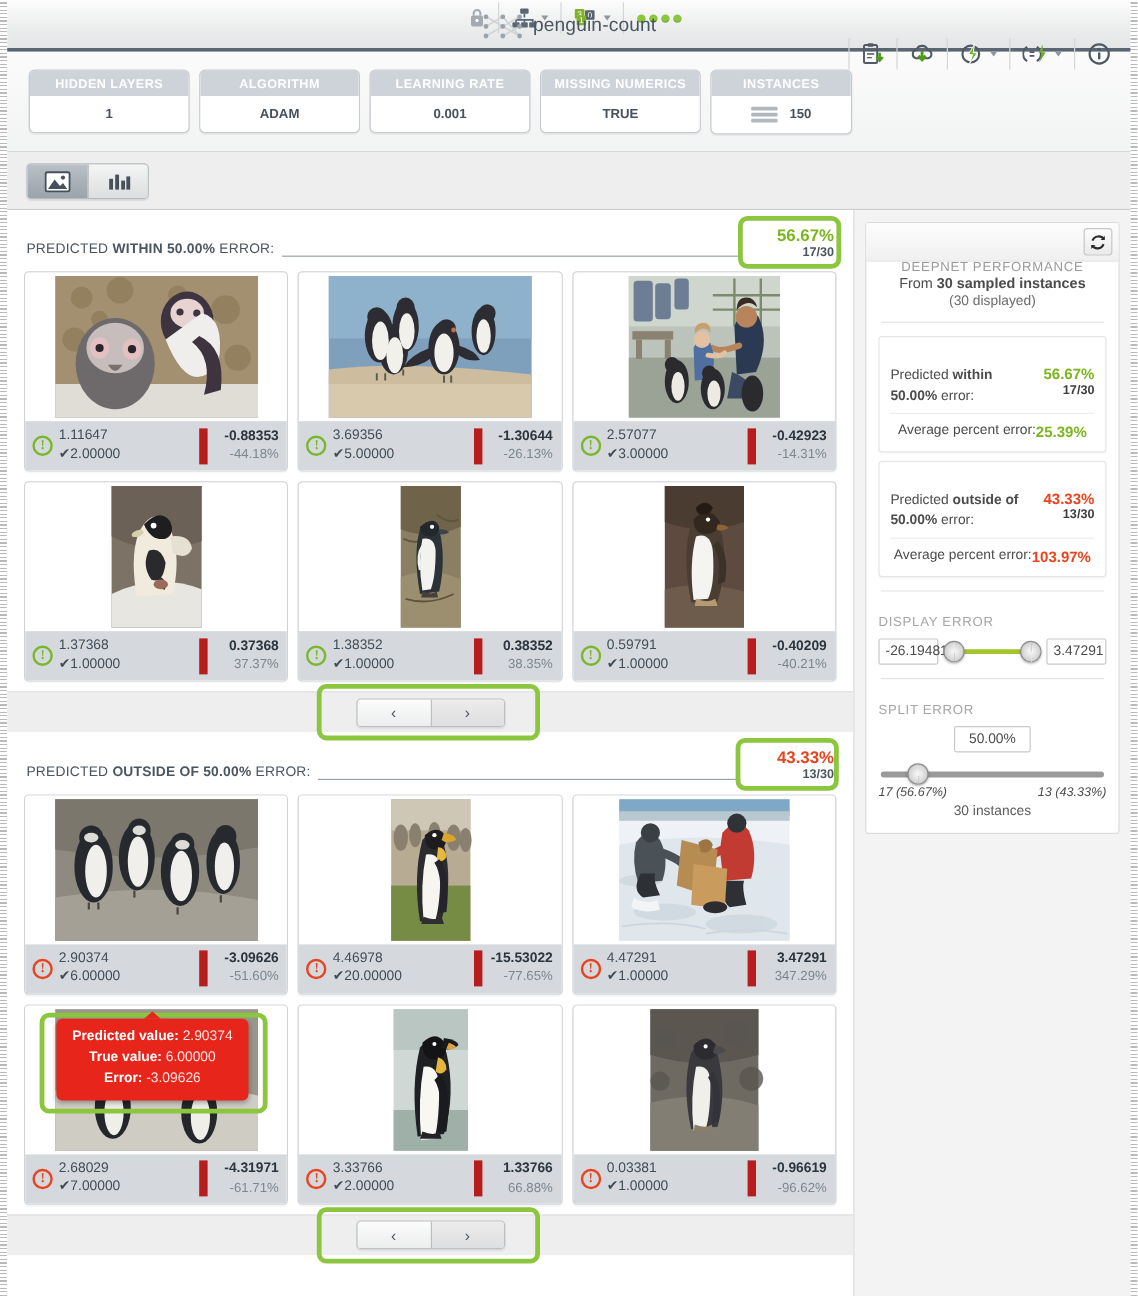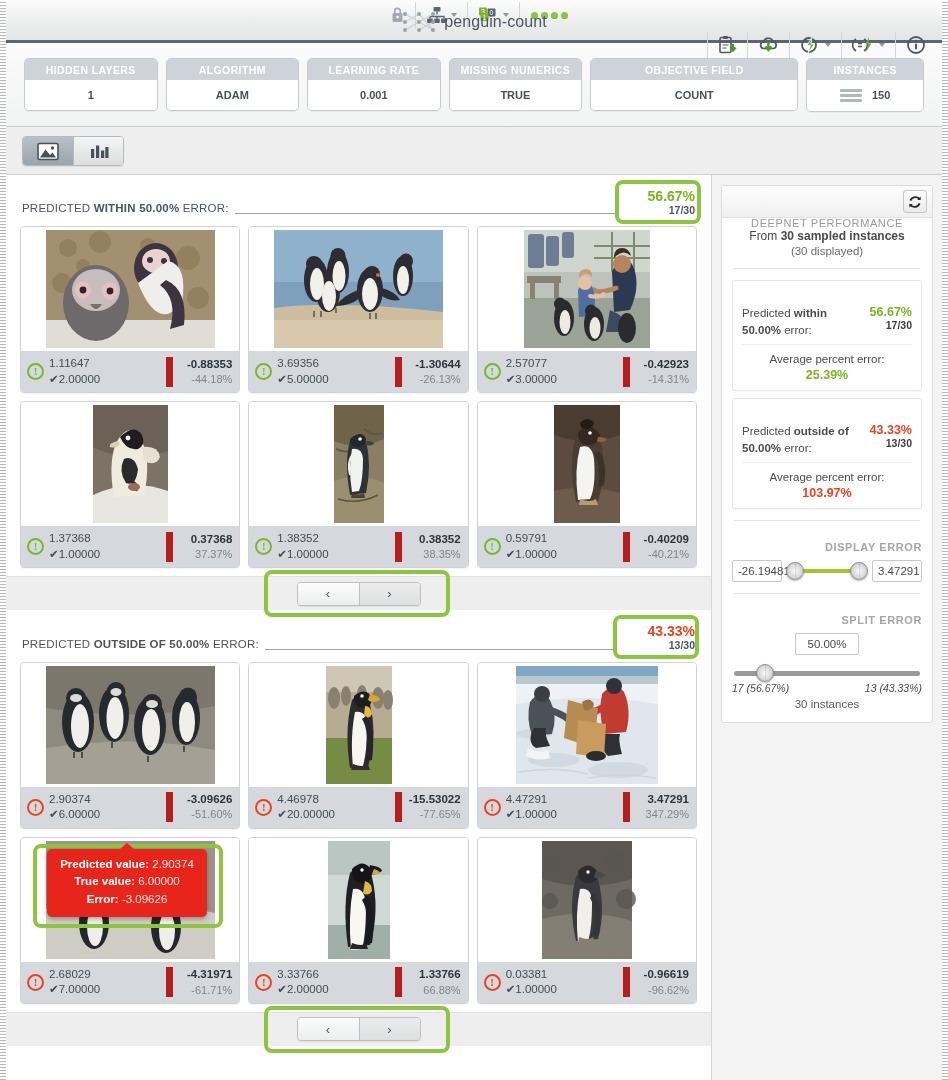--- a/index.html
+++ b/index.html
@@ -151,25 +151,25 @@
   .displayed { text-align:center; font-size:11.5px; color:#6b6b6b; margin-top:2px;}
   .hr { border-top:1px solid #e4e4e4; margin:11px 2px; }
   .stat-card { background:#fff; border:1px solid #e6e6e6; border-radius:3px; padding:24px 9px 4px; margin-bottom:7px;
                box-shadow:0 1px 1px rgba(0,0,0,.03);}
   .stat-row { display:flex; justify-content:space-between; align-items:flex-start; }
   .stat-label { font-size:11.5px; color:#4b4b4b; line-height:1.45; }
   .stat-label b { font-weight:bold; }
   .stat-val { font-size:12.5px; font-weight:bold; text-align:right; white-space:nowrap; }
   .stat-sub { font-size:10.5px; font-weight:bold; color:#3d3d3d; text-align:right; }
   .stat-div { border-top:1px solid #ededed; margin:6px 0 6px; }
-  .stat-row2 { display:flex; justify-content:center; align-items:center; padding-bottom:4px;flex-direction:column;}
+  .stat-row2 { display:flex; justify-content:center; align-items:center; padding-bottom:4px;}
   .green { color:#7ab51d; }
   .red { color:#e8441f; }
-  .slider-title { text-align:right; font-size:11px; letter-spacing:.6px; color:#a6a6a6; text-transform:uppercase;
-                  margin:20px 0 7px;font-weight:bold; }
+  .slider-title { text-align:left; font-size:11px; letter-spacing:.6px; color:#a6a6a6; text-transform:uppercase;
+                  margin:20px 0 7px; }
   .de-row { display:flex; align-items:center; gap:4px; }
   .de-input { border:1px solid #c9c9c9; background:#fff; border-radius:2px; font-size:11.5px; color:#4b4b4b;
               padding:4px 5px; text-align:center; width:50px; }
   .de-track { flex:1; position:relative; height:18px; display:flex; align-items:center; }
   .de-bar { position:absolute; left:11px; right:11px; height:4px; background:#a4c62b; border-radius:2px;}
   .knob { width:18px; height:18px; border-radius:50%; position:relative; z-index:2;
           background:radial-gradient(circle at 50% 50%, #fafafa 0%, #d6d6d6 60%, #a9a9a9 100%);
           border:1px solid #8e8e8e; box-shadow:0 1px 2px rgba(0,0,0,.3);}
   .knob:after{content:"";position:absolute;left:50%;top:1px;width:1px;height:16px;
               background:repeating-conic-gradient(#bbb 0 10deg,#eee 10deg 20deg);opacity:.5;}
@@ -305,24 +305,20 @@
       <div class="cfg-head">ALGORITHM</div>
       <div class="cfg-val">ADAM</div>
     </div>
     <div class="cfg" style="width:134px">
       <div class="cfg-head">LEARNING RATE</div>
       <div class="cfg-val">0.001</div>
     </div>
     <div class="cfg" style="width:134px">
       <div class="cfg-head">MISSING NUMERICS</div>
       <div class="cfg-val">TRUE</div>
-    </div>
-    <div class="cfg" style="width:209px">
-      <div class="cfg-head">OBJECTIVE FIELD</div>
-      <div class="cfg-val">COUNT</div>
     </div>
     <div class="cfg" style="width:118px">
       <div class="cfg-head">INSTANCES</div>
       <div class="cfg-val">
         <span class="burger">
               <i></i>
               <i></i>
               <i></i>
             </span>
         <span>150</span>

